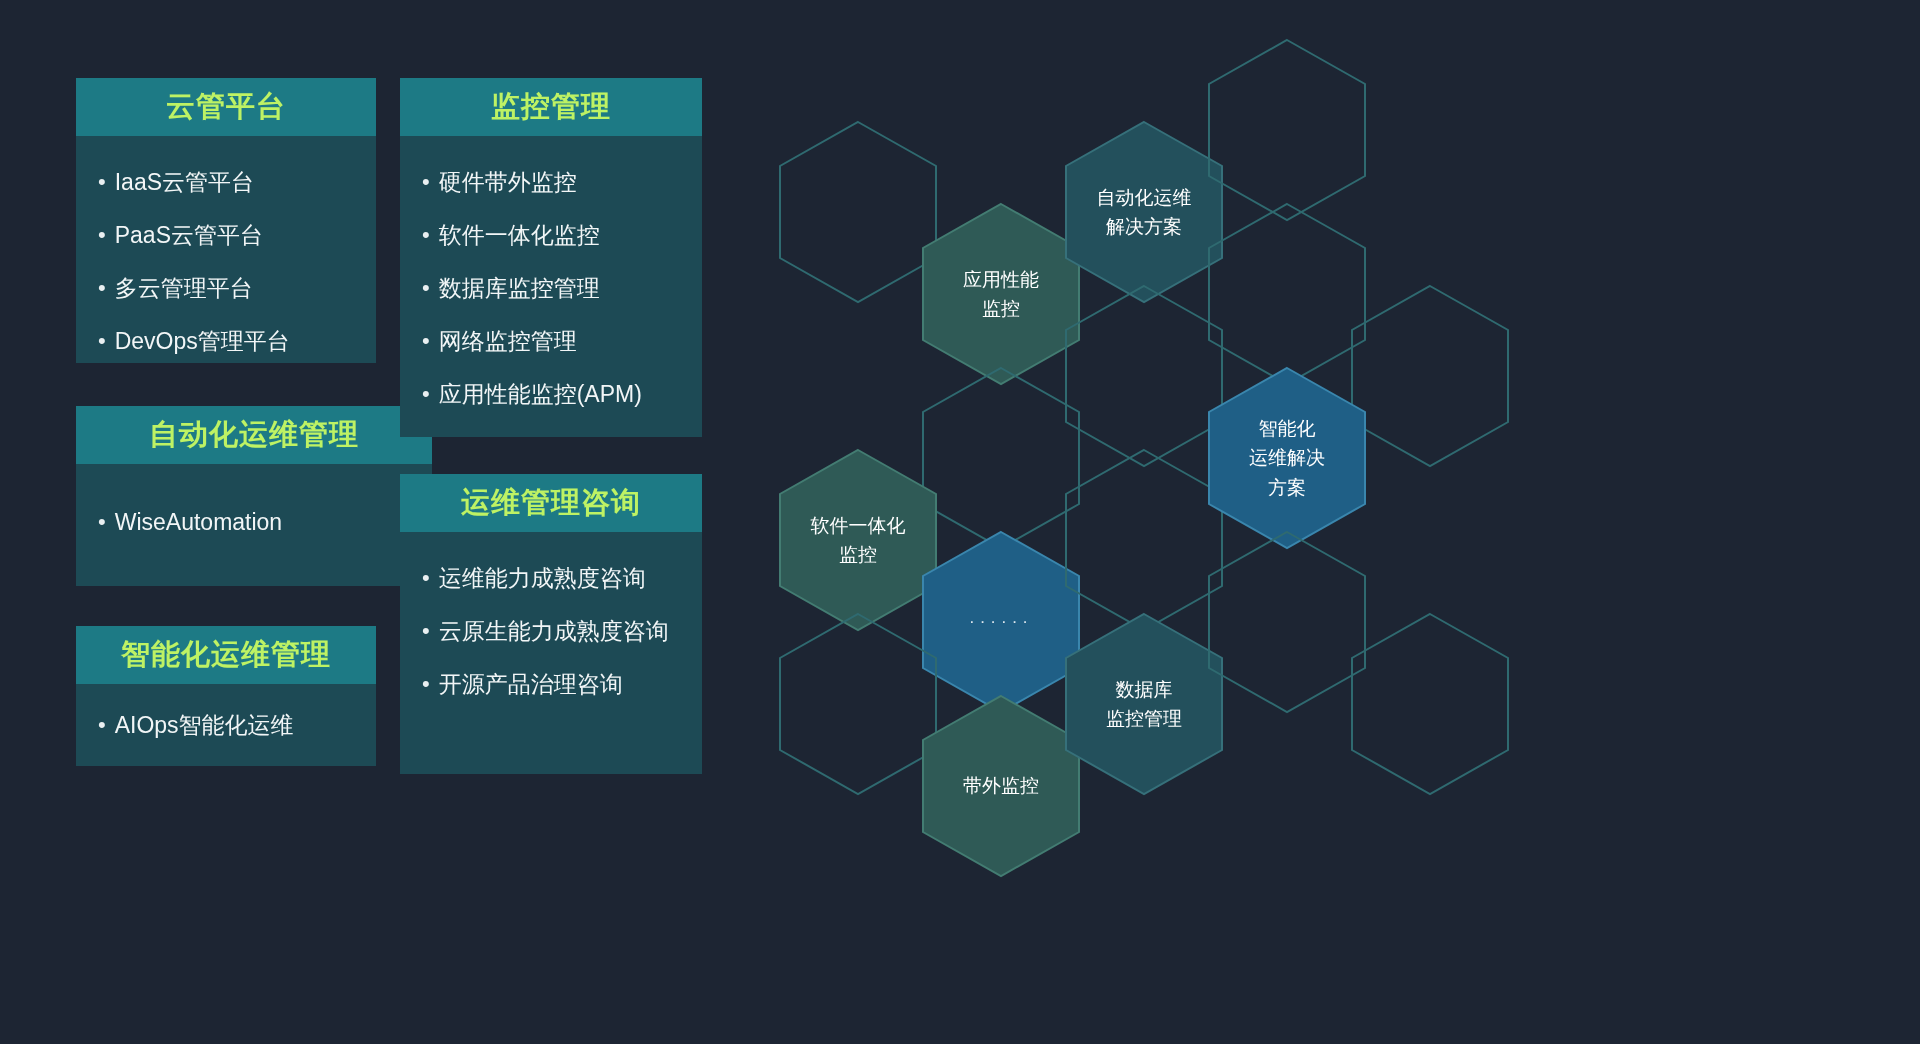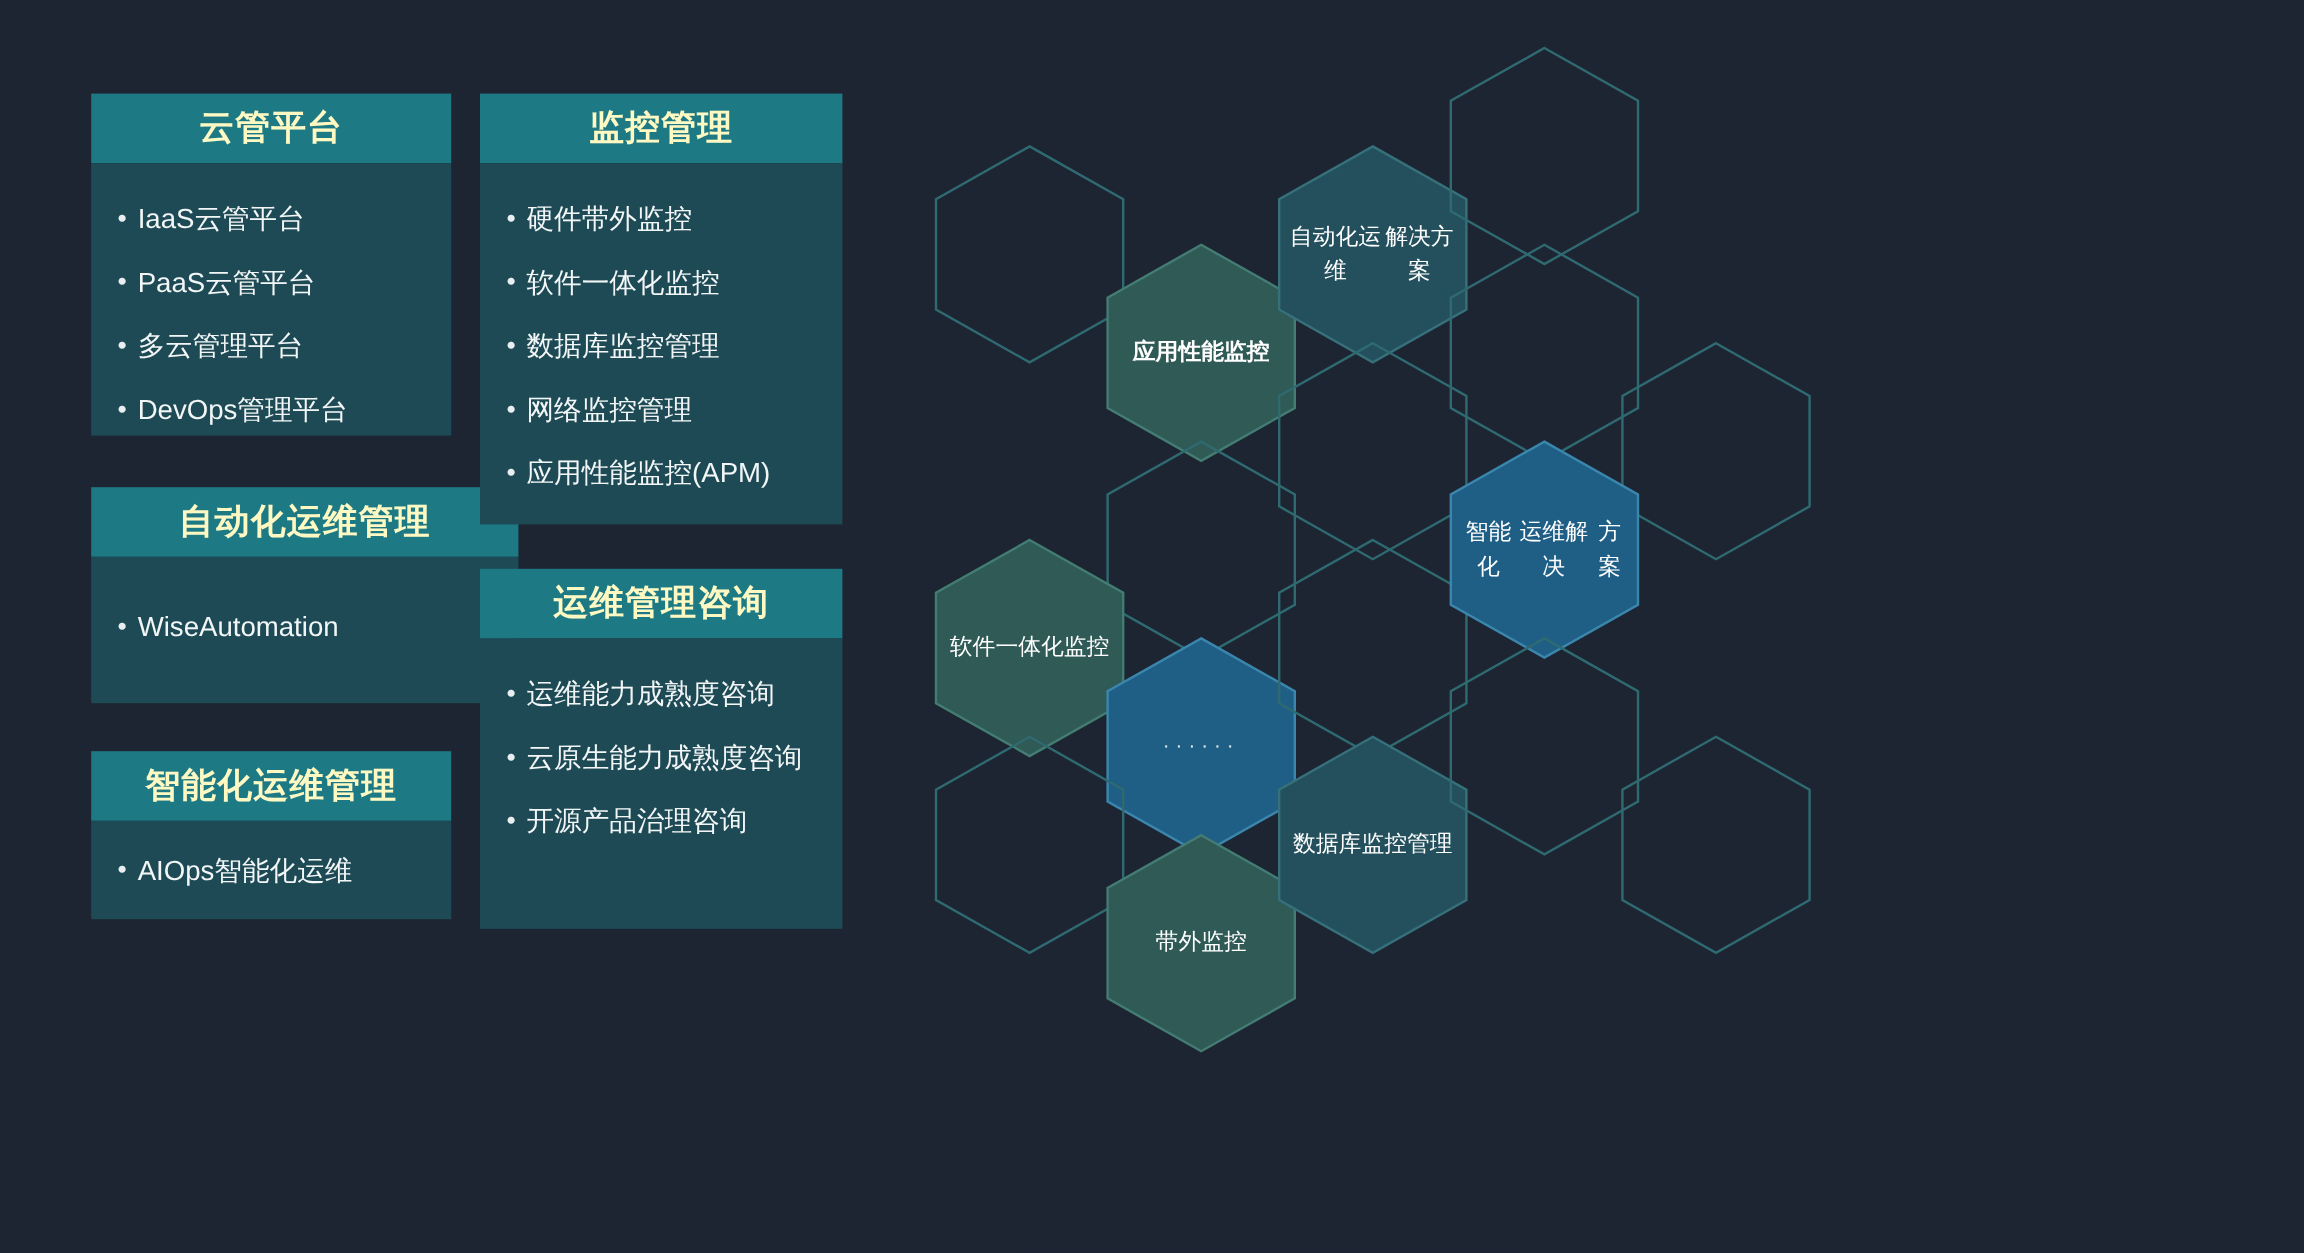--- a/index.html
+++ b/index.html
@@ -20,21 +20,21 @@
     position: absolute;
     left: 0; top: 0;
     width: 880px; height: 1044px;
   }
   .card {
     position: absolute;
     box-sizing: border-box;
   }
   .card-header {
     background: #1d7a85;
-    color: #fef9c3;
+    color: #bef264;
     font-weight: bold;
     font-size: 29px;
     letter-spacing: 1px;
     text-align: center;
     display: flex;
     align-items: center;
     justify-content: center;
     height: 58px;
     box-sizing: border-box;
   }
@@ -90,21 +90,21 @@
     position: absolute;
     width: 160px;
     height: 184px;
   }
   .hex svg { display: block; width: 100%; height: 100%; }
   .hex-label {
     position: absolute;
     left: 0; top: 0;
     width: 100%; height: 100%;
     display: flex;
-    flex-direction: row;
+    flex-direction: column;
     align-items: center;
     justify-content: center;
     color: #ffffff;
     font-size: 19px;
     line-height: 1.55;
     text-align: center;
     pointer-events: none;
     padding: 0 10px;
     box-sizing: border-box;
   }
@@ -199,21 +199,21 @@
         </div>
       </div>
     </div>
   </div>
 <div id="hex-area">
     <div class="hex" id="hex-empty-1" style="left: 18px; top: 120px;">
       <svg viewBox="0 0 160 184">
         <polygon points="80,2 158,46 158,138 80,182 2,138 2,46" fill="none" stroke="#2f6a70" stroke-width="2"></polygon>
       </svg>
     </div>
-    <div class="hex" id="hex-apm" style="left: 161px; top: 202px; font-weight: bold;">
+    <div class="hex" id="hex-apm" style="left: 161px; top: 202px;">
       <svg viewBox="0 0 160 184">
         <polygon points="80,2 158,46 158,138 80,182 2,138 2,46" fill="#2f5a56" stroke="#437c72" stroke-width="2"></polygon>
       </svg>
       <div class="hex-label">
         <div>应用性能</div>
         <div>监控</div>
       </div>
     </div>
     <div class="hex" id="hex-auto-sol" style="left: 304px; top: 120px;">
       <svg viewBox="0 0 160 184">

